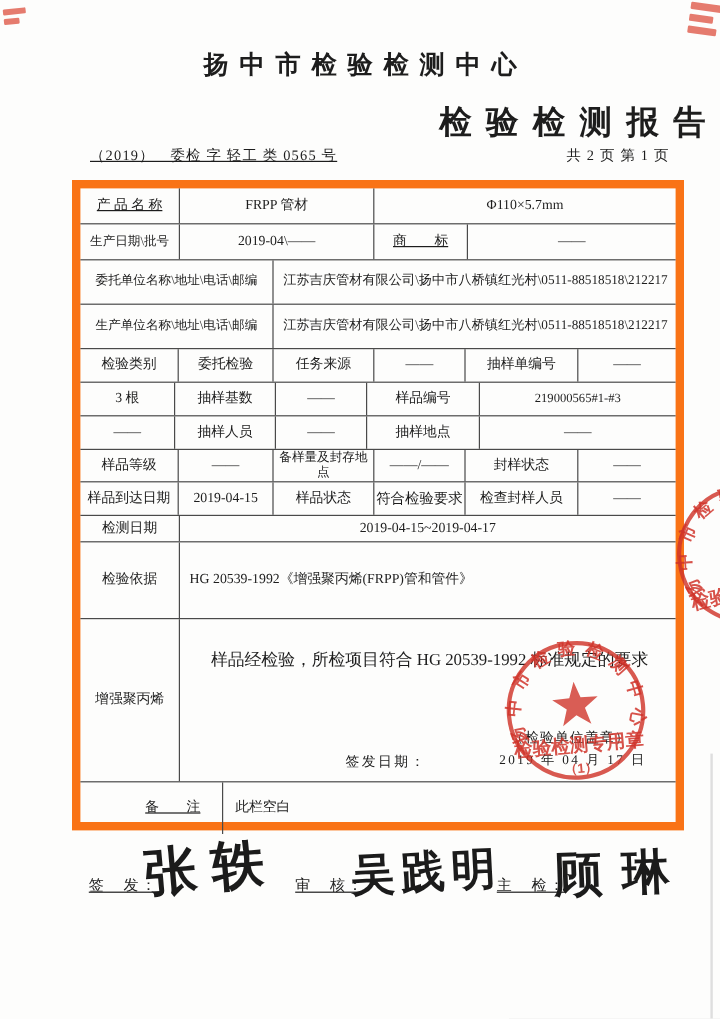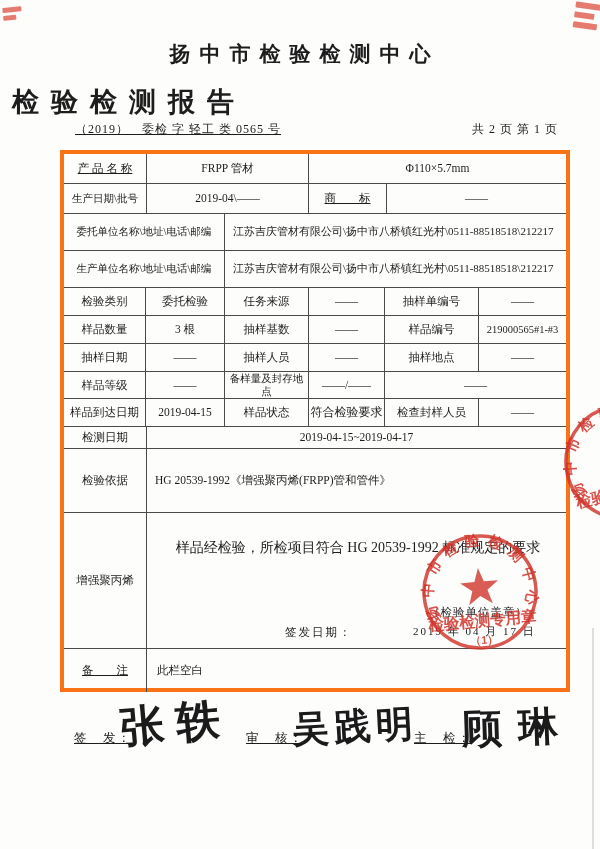--- a/index.html
+++ b/index.html
@@ -4,29 +4,29 @@
 <style>
   html,body{margin:0;padding:0;background:#e9e9e9;}
   .page{
     position:relative;width:600px;height:849px;margin:0 auto;
     background:#fdfdfc;overflow:hidden;
     font-family:"Liberation Serif","DejaVu Serif",serif;color:#1d1d1d;
   }
   
   .center-name{position:absolute;top:40px;left:0;width:100%;text-align:center;
     font-size:21px;font-weight:700;letter-spacing:9px;text-indent:9px;}
-  .report-title{position:absolute;top:84px;left:0;width:100%;text-align:left;
+  .report-title{position:absolute;top:84px;left:0;width:100%;text-align:right;
     font-size:27px;font-weight:700;letter-spacing:12px;text-indent:12px;}
   .doc-number{position:absolute;top:121px;left:75px;font-size:12px;letter-spacing:1px;}
   .page-indicator{position:absolute;top:121px;right:42px;font-size:12px;letter-spacing:1px;}
   
   .tbl{position:absolute;left:60px;top:150px;width:510px;height:542px;
-    border:4px solid #f97316;box-sizing:border-box;background:transparent;}
+    border:7px solid #f97316;box-sizing:border-box;background:transparent;}
   .row{display:flex;border-bottom:1px solid #4a4a4a;box-sizing:border-box;}
-  .row:last-child{border-bottom:none;}
+  .row:last-child{border-bottom:none;margin-left:36px;}
   .cell{border-right:1px solid #4a4a4a;box-sizing:border-box;display:flex;
     align-items:center;justify-content:center;text-align:center;
     font-size:11.5px;line-height:1.25;overflow:hidden;}
   .cell:last-child{border-right:none;}
   .pre{white-space:pre;text-decoration:underline;}
   .left{justify-content:flex-start;text-align:left;padding:0 8px;}
   .nowrap{white-space:nowrap;}
   .sm{font-size:10.5px;}
   
   .ca{width:83px}.cb{width:162px}.cc{width:78px}.cd{flex:1}
@@ -111,42 +111,41 @@
     <div class="row" style="height:28px">
       <div class="cell c6a">检验类别</div>
       <div class="cell c6b">委托检验</div>
       <div class="cell c6c">任务来源</div>
       <div class="cell c6d">——</div>
       <div class="cell c6e">抽样单编号</div>
       <div class="cell c6f">——</div>
     </div>
 
     <div class="row" style="height:28px">
-      <div class="cell c6a">样品数量</div>
       <div class="cell c6b">3 根</div>
       <div class="cell c6c">抽样基数</div>
       <div class="cell c6d">——</div>
       <div class="cell c6e">样品编号</div>
       <div class="cell c6f sm nowrap">219000565#1-#3</div>
     </div>
 
     <div class="row" style="height:28px">
-      <div class="cell c6a">抽样日期</div>
       <div class="cell c6b">——</div>
       <div class="cell c6c">抽样人员</div>
       <div class="cell c6d">——</div>
       <div class="cell c6e">抽样地点</div>
       <div class="cell c6f">——</div>
     </div>
 
     <div class="row" style="height:27px">
       <div class="cell c6a">样品等级</div>
       <div class="cell c6b">——</div>
       <div class="cell c6c sm">备样量及封存地点</div>
       <div class="cell c6d">——/——</div>
+      <div class="cell c6e">封样状态</div>
       <div class="cell c6f">——</div>
     </div>
 
     <div class="row" style="height:28px">
       <div class="cell c6a">样品到达日期</div>
       <div class="cell c6b">2019-04-15</div>
       <div class="cell c6c">样品状态</div>
       <div class="cell c6d" style="font-size:12px">符合检验要求</div>
       <div class="cell c6e">检查封样人员</div>
       <div class="cell c6f">——</div>

